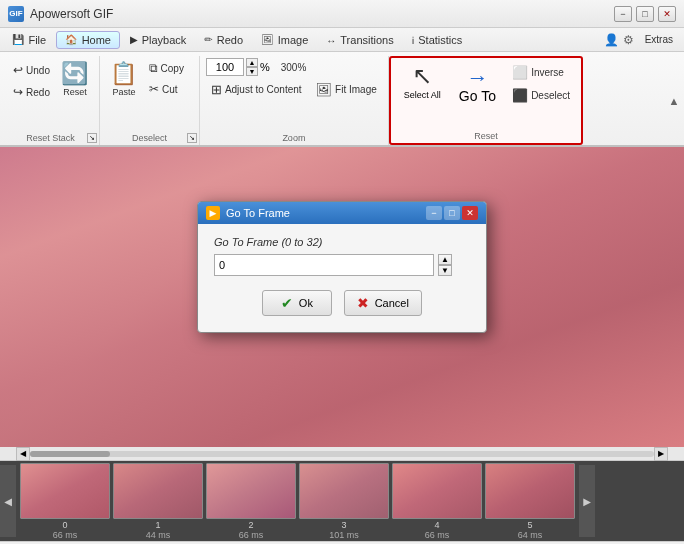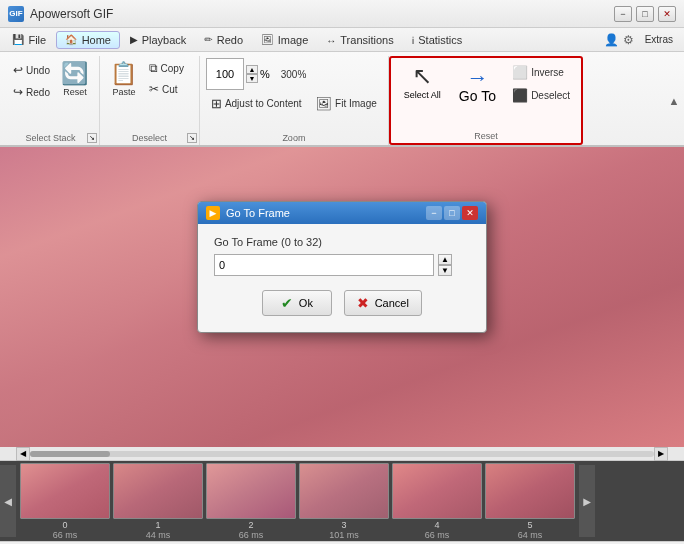--- a/index.html
+++ b/index.html
@@ -156,21 +156,21 @@
     .goto-large-btn .goto-arrow {
       font-size: 22px; color: #2266cc; line-height: 1;
     }
     .goto-large-btn .btn-label { font-size: 14px; text-align: center; }
 
     
     .zoom-input-group {
       display: flex; align-items: center; gap: 2px;
     }
     .zoom-input {
-      width: 38px; height: 32px;
+      width: 38px; height: 18px;
       border: 1px solid #aaa;
       text-align: center;
       font-size: 11px;
       background: white;
     }
     .zoom-spin {
       display: flex; flex-direction: column;
     }
     .zoom-spin-btn {
       width: 12px; height: 9px;
@@ -341,20 +341,21 @@
       display: flex; align-items: center; justify-content: center;
       border-radius: 2px;
     }
     .dialog-btn.close-btn { background: #cc3333; }
     .dialog-body {
       padding: 12px 16px;
     }
     .dialog-label {
       font-size: 11px; color: #333;
       margin-bottom: 6px;
+      font-style: italic;
     }
     .dialog-input-row {
       display: flex; align-items: center; gap: 4px;
       margin-bottom: 14px;
     }
     .dialog-input {
       width: 220px; height: 22px;
       border: 1px solid #aaa;
       padding: 0 4px;
       font-size: 11px;
@@ -499,21 +500,21 @@
         <div class="small-icon-btn">
           <span class="si">↪</span>
           <span>Redo</span>
         </div>
       </div>
       <div class="ribbon-btn-large" style="min-width:36px;">
         <span class="btn-icon">🔄</span>
         <span class="btn-label">Reset</span>
       </div>
     </div>
-    <span class="ribbon-group-label">Select Stack</span>
+    <span class="ribbon-group-label">Reset Stack</span>
     <div class="ribbon-group-expand">↘</div>
   </div>
 
   <div class="ribbon-group" style="min-width:100px;">
     <div class="ribbon-buttons">
       <div class="ribbon-btn-large" style="min-width:36px;">
         <span class="btn-icon">📋</span>
         <span class="btn-label">Paste</span>
       </div>
       <div class="clipboard-row">

